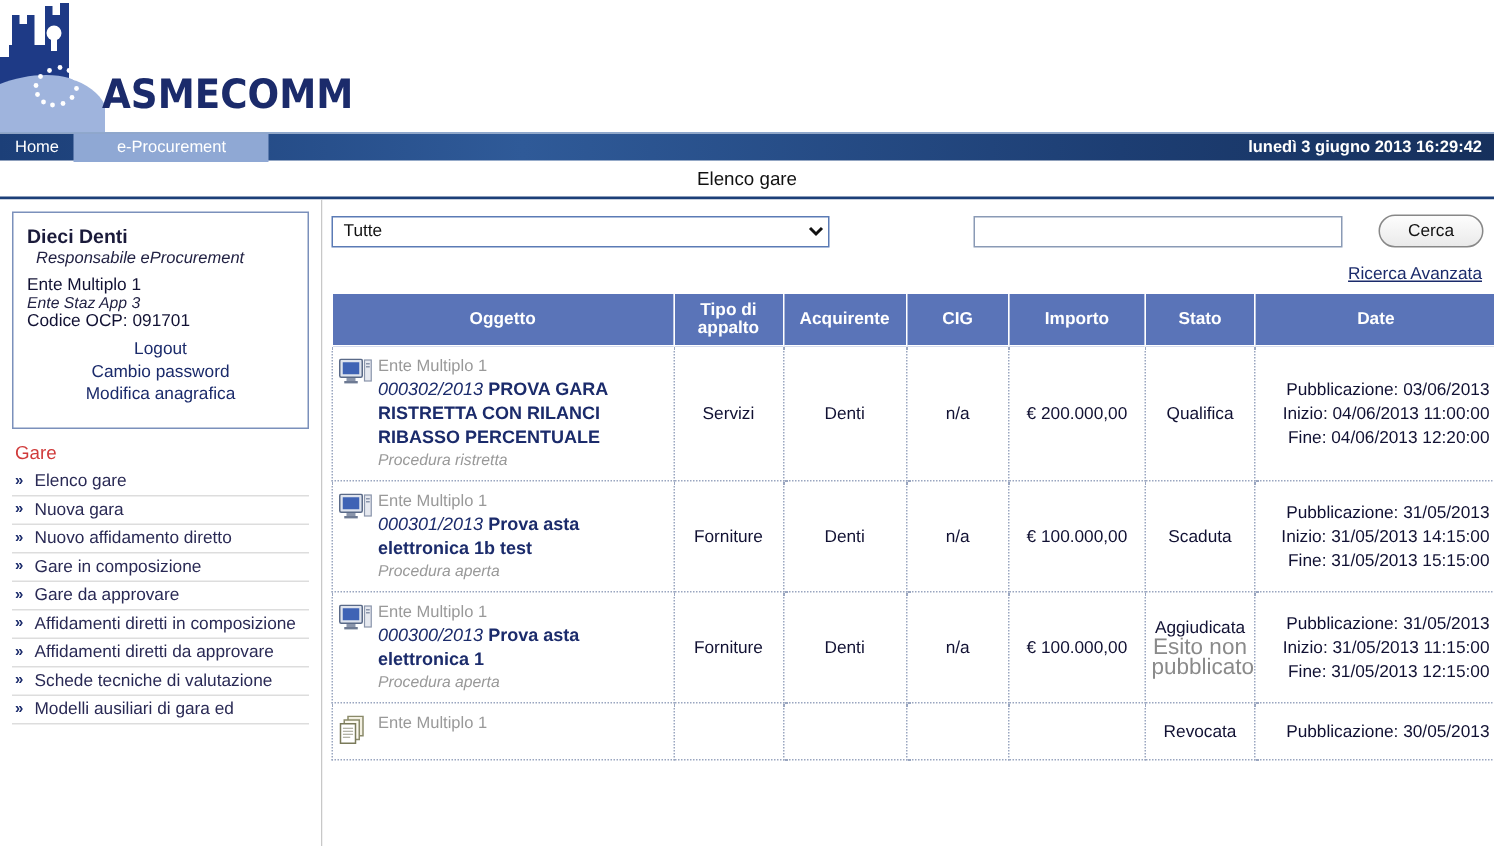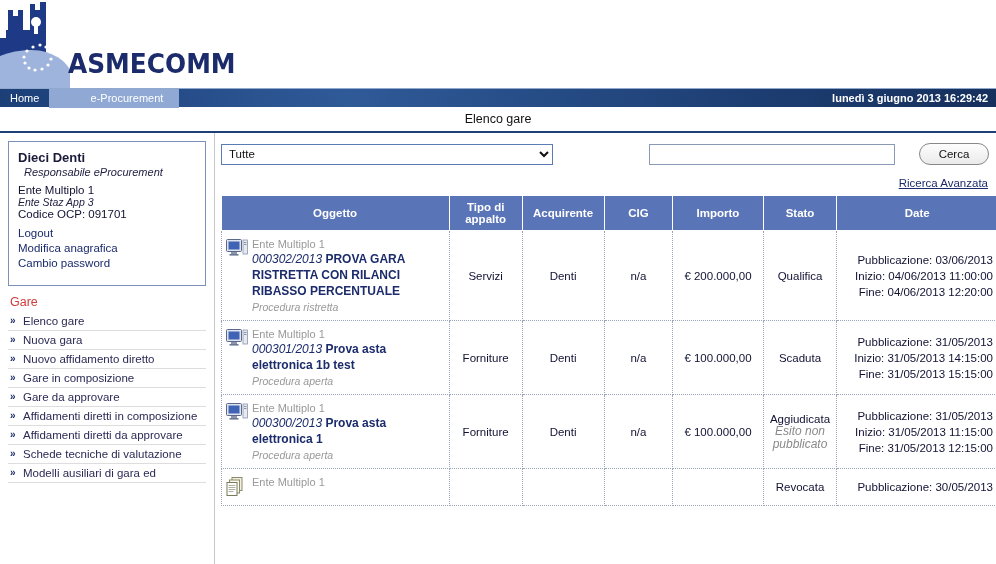--- a/index.html
+++ b/index.html
@@ -47,21 +47,21 @@
     padding: 0 10px;
     line-height: 19px;
     height: 19px;
     white-space: nowrap;
     cursor: pointer;
   }
   .nav-item.active {
     background: #8fa8d4;
     color: #ffffff;
     min-width: 130px;
-    text-align: right;
+    text-align: center;
     padding: 0 16px;
   }
   .nav-clock {
     margin-left: auto;
     color: #ffffff;
     font-size: 11px;
     font-weight: bold;
     padding-right: 8px;
     white-space: nowrap;
   }
@@ -121,21 +121,21 @@
     font-size: 10.5px;
     font-style: italic;
     color: #222244;
   }
   .user-code {
     font-size: 11.5px;
     color: #111133;
     margin-bottom: 6px;
   }
   .user-links {
-    text-align: left;
+    text-align: center;
     margin-top: 6px;
   }
   .user-links a {
     display: block;
     font-size: 11.5px;
     color: #1b2b6b;
     text-decoration: none;
     line-height: 15px;
     cursor: pointer;
   }
@@ -290,22 +290,21 @@
     font-size: 10.5px;
     font-style: italic;
     color: #999999;
     line-height: 14px;
     padding-top: 1px;
   }
   .c-center { text-align: center; }
   .c-right  { text-align: center; }
   .stato-main { font-size: 11.5px; color: #111133; }
   .stato-sub {
-    font-size: 12px;
-    font-style: italic;
+    font-size: 15px;
     color: #8a8a8a;
     line-height: 13px;
   }
   .date-lines {
     text-align: right;
     font-size: 11.5px;
     color: #111133;
     line-height: 16px;
     white-space: nowrap;
   }
@@ -358,22 +357,22 @@
   <div class="sidebar">
 
     <div class="user-box">
       <div class="user-name">Dieci Denti</div>
       <div class="user-role">Responsabile eProcurement</div>
       <div class="user-ente">Ente Multiplo 1</div>
       <div class="user-staz">Ente Staz App 3</div>
       <div class="user-code">Codice OCP: 091701</div>
       <div class="user-links">
         <a>Logout</a>
+        <a>Cambio password</a>
         <a>Modifica anagrafica</a>
-        <a>Cambio password</a>
       </div>
     </div>
 
     <div class="menu-heading">Gare</div>
     <ul class="menu-list">
       <li>
         <span class="menu-chev">»</span>
         <span class="menu-label">Elenco gare</span>
       </li>
       <li>

